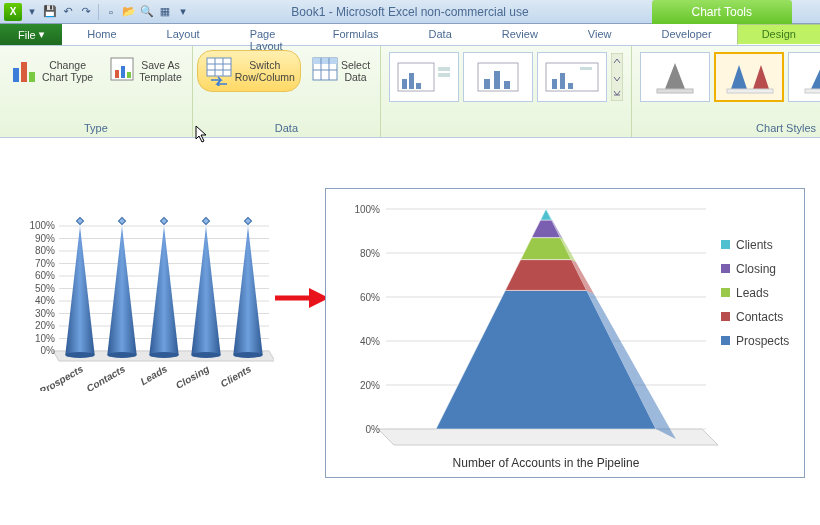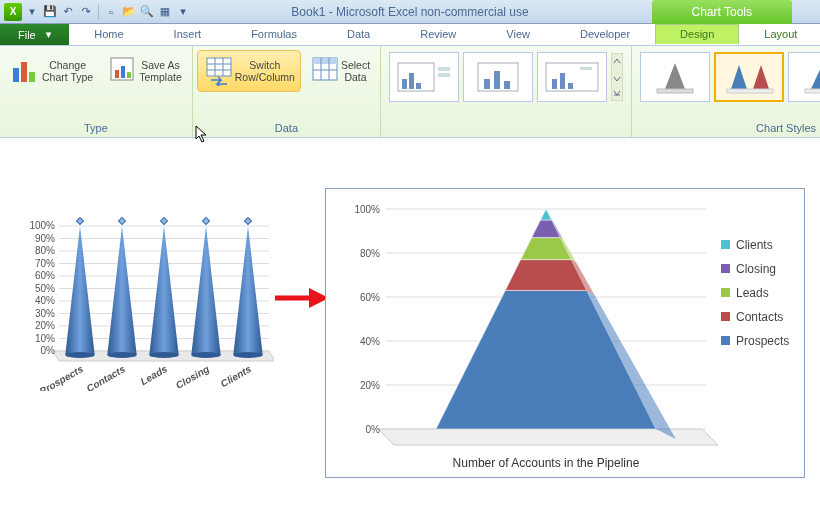--- a/index.html
+++ b/index.html
@@ -5,30 +5,30 @@
 *{box-sizing:border-box;margin:0;padding:0;font-family:"Segoe UI",Tahoma,sans-serif}
 body{background:#fff;width:820px;height:525px;font-size:11px;color:#333}
 .qat{background:linear-gradient(#dce8f4,#c3d8ee);height:24px;display:flex;align-items:center;border-bottom:1px solid #8ba0bc;position:relative}
 .qat-l{display:flex;align-items:center;gap:2px;padding:0 4px}
 .xl-icon{width:18px;height:18px;background:linear-gradient(#6c0,#390);border-radius:2px;display:flex;align-items:center;justify-content:center;color:#fff;font-weight:bold;font-size:10px}
 .qat-btn{width:16px;height:16px;display:flex;align-items:center;justify-content:center;color:#3b5a82;cursor:pointer}
 .qat-sep{width:1px;height:16px;background:#a8bdd8;margin:0 2px}
 .title{position:absolute;left:50%;transform:translateX(-50%);font-size:12px;color:#4a6a92}
 .ctx-tab{position:absolute;right:28px;top:0;height:24px;background:linear-gradient(#98e060,#67c52a);padding:0 40px;display:flex;align-items:center;color:#fff;font-size:12px;border-radius:3px 3px 0 0}
 .tabs{display:flex;height:22px;background:#fff;border-bottom:1px solid #b8cce4}
-.file-tab{background:linear-gradient(#2d8a2d,#1e6b1e);color:#fff;padding:3px 18px;font-size:11px;display:flex;align-items:center;gap:10px}
+.file-tab{background:linear-gradient(#2d8a2d,#1e6b1e);color:#fff;padding:3px 18px;font-size:11px;display:flex;align-items:center;gap:3px}
 .tab{padding:3px 24px;color:#4a6a92;cursor:pointer;border:1px solid transparent}
 .tab.ctx{color:#3a7a1a}
 .tab.active{background:#bef264;border:1px solid #b0cc88;border-bottom-color:#fff;color:#3a7a1a}
 .ribbon{background:linear-gradient(#f5fbf0,#e8f5dc);height:92px;border-bottom:1px solid #b8cce4;display:flex}
 .grp{border-right:1px solid #c8dcb0;padding:2px 4px;display:flex;flex-direction:column;justify-content:space-between}
 .grp-body{display:flex;gap:2px;flex:1;align-items:flex-start;padding-top:2px}
 .grp-lbl{text-align:center;font-size:11px;color:#4a6a92;padding:1px 0}
 .rbtn{display:flex;align-items:center;justify-content:flex-start;padding:3px 5px;cursor:pointer;border:1px solid transparent;min-width:42px;text-align:center}
-.rbtn:hover,.rbtn.hot{background:linear-gradient(#ffefb0,#ffd966);border-color:#e8c458;border-radius:4px}
+.rbtn:hover,.rbtn.hot{background:linear-gradient(#ffefb0,#ffd966);border-color:#e8c458;border-radius:15px}
 .rbtn .ic{width:32px;height:32px;margin-bottom:2px;display:flex;align-items:center;justify-content:center}
 .rbtn-lbl{font-size:10.5px;line-height:1.15;color:#444}
 .gallery{display:flex;gap:4px;align-items:center;padding:4px}
 .gal-item{width:70px;height:50px;border:1px solid #b8cce4;background:#fff;display:flex;align-items:center;justify-content:center;cursor:pointer}
 .gal-item.sel{border:2px solid #f0b000;background:#fff7e0}
 .arrow{position:absolute;left:273px;top:286px}
 .chart-sm{position:absolute;left:14px;top:216px;width:260px;height:175px;background:#fff}
 .chart-lg{position:absolute;left:325px;top:188px;width:480px;height:290px;border:1px solid #8ba0bc;background:#fff}
 .axis-txt{font-size:10px;fill:#555}
 </style>
@@ -52,21 +52,22 @@
   <div class="title">Book1 - Microsoft Excel non-commercial use</div>
   <div class="ctx-tab">Chart Tools</div>
 </div>
 
 <div class="tabs">
   <div class="file-tab">
       <span>File</span>
       <span>▾</span>
     </div>
   <div class="tab">Home</div>
-  <div class="tab">Insert</div>
+  <div class="tab">Layout</div>
+  <div class="tab">Page Layout</div>
   <div class="tab">Formulas</div>
   <div class="tab">Data</div>
   <div class="tab">Review</div>
   <div class="tab">View</div>
   <div class="tab">Developer</div>
   <div style="flex:1"></div>
   <div class="tab ctx active">Design</div>
   <div class="tab ctx">Layout</div>
   <div class="tab ctx">Layouts</div>
 </div>

